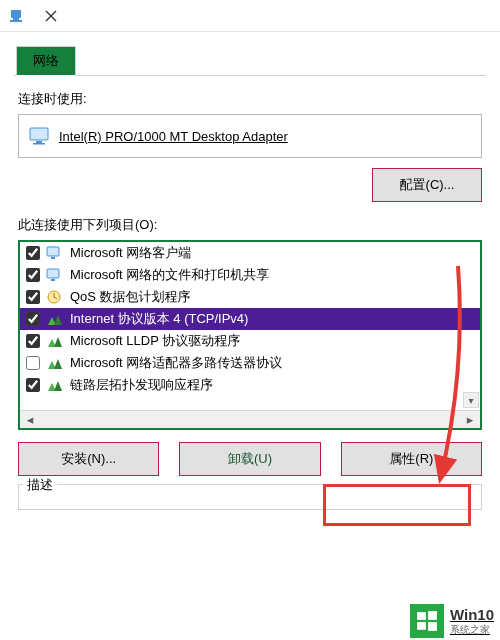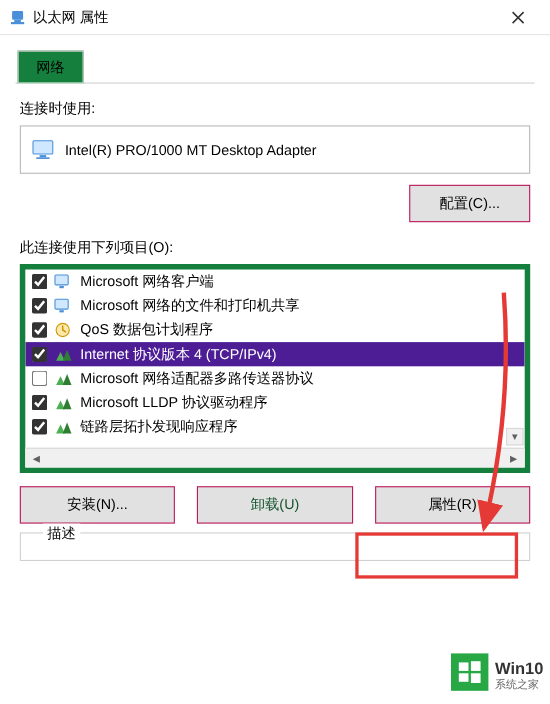--- a/index.html
+++ b/index.html
@@ -46,37 +46,37 @@
       left: 0; right: 0; bottom: 0;
       border-bottom: 1px solid #d0d0d0;
       z-index: 1;
     }
     .section-label { margin: 14px 4px 6px; font-size: 13px; }
     .adapter-box {
       border: 1px solid #b8b8b8;
       padding: 12px 10px;
       margin: 0 4px;
       background: #fff;
-      display: flex; align-items: center;
+      display: flex; align-items: center; text-decoration: underline;
     }
     .adapter-box .monitor-icon { width:20px; height:18px; margin-right:10px; color:#4a90d9; }
     .adapter-name { font-size: 13px; }
     .config-row { display:flex; justify-content:flex-end; margin: 10px 4px 0; }
     .win-btn {
       border: 1px solid #be185d;
       background: #e1e1e1;
       padding: 7px 20px;
       font-size: 13px;
       min-width: 110px;
       text-align: center;
       cursor: pointer;
     }
     .win-btn.disabled { color:#14532d; }
     .list-box {
-      border: 5px solid #15803d;
+      border: 2px solid #15803d;
       margin: 0 4px;
       height: 190px;
       background: #fff;
       display: flex;
       flex-direction: column;
     }
     .list-inner { flex:1; overflow: hidden; }
     .list-row {
       display: flex; align-items: center;
       padding: 2px 6px;
@@ -112,50 +112,49 @@
       position: absolute;
       pointer-events: none;
     }
     .desc-box {
       border: 1px solid #d0d0d0;
       margin: 8px 4px 0;
       padding: 16px 10px 8px;
       position: relative;
     }
     .desc-box .legend {
-      position:absolute; top:-9px; left:20px;
+      position:absolute; top:-9px; left:4px;
       background:#fff; padding:0 4px; font-size:13px;
     }
     .desc-text { font-size:13px; line-height:1.6; }
     .arrow-annotation {
       position:absolute;
       pointer-events:none;
     }
     .watermark {
-      position:absolute; right:6px; bottom:12px;
-      display:flex; align-items:flex-end; gap:6px;
+      position:absolute; right:6px; bottom:2px;
+      display:flex; align-items:center; gap:6px;text-decoration:underline;
     }
     .watermark .wm-logo { width:34px; height:34px; background:#28a745; display:flex; align-items:center; justify-content:center; }
     .watermark .wm-text { display:flex; flex-direction:column; line-height:1.1; }
     .watermark .wm-line1 { font-size:15px; font-weight:bold; color:#333; }
     .watermark .wm-line2 { font-size:10px; color:#666; }
     input[type=checkbox] { accent-color: #333; }
   </style>
 </head>
 <body>
 
 <div class="titlebar">
   <span class="app-icon">
     <svg viewBox="0 0 16 16" width="16" height="16">
         <rect x="3" y="2" width="10" height="8" rx="1" fill="#4a90d9"></rect>
         <rect x="5" y="10" width="6" height="2" fill="#4a90d9"></rect>
         <rect x="2" y="12" width="12" height="2" fill="#4a90d9"></rect>
       </svg>
   </span>
-  <span class="title">以太网 属性</span>
   <div class="close-btn">
     <svg viewBox="0 0 12 12" width="12" height="12">
         <path d="M1 1 L11 11 M11 1 L1 11" stroke="#333" stroke-width="1.4"></path>
       </svg>
   </div>
 </div>
 
 <div class="main-body">
 
   <div class="tab-strip-wrap">
@@ -218,38 +217,38 @@
           <input type="checkbox" class="cb" checked="" style="">
           <span class="item-icon">
             <svg width="18" height="16" viewBox="0 0 18 16">
               <path d="M2 14 L6 6 L10 14 Z" fill="#4caf50"></path>
               <path d="M8 14 L12 4 L16 14 Z" fill="#2e7d32"></path>
             </svg>
           </span>
           <span>Internet 协议版本 4 (TCP/IPv4)</span>
         </div>
         <div class="list-row">
-          <input type="checkbox" class="cb" style="">
+          <input type="checkbox" class="cb" checked="" style="">
           <span class="item-icon">
             <svg width="18" height="16" viewBox="0 0 18 16">
               <path d="M2 14 L6 6 L10 14 Z" fill="#4caf50"></path>
               <path d="M8 14 L12 4 L16 14 Z" fill="#2e7d32"></path>
             </svg>
           </span>
-          <span>Microsoft 网络适配器多路传送器协议</span>
-        </div>
-        <div class="list-row">
-          <input type="checkbox" class="cb" checked="" style="">
+          <span>Microsoft LLDP 协议驱动程序</span>
+        </div>
+        <div class="list-row">
+          <input type="checkbox" class="cb" style="">
           <span class="item-icon">
             <svg width="18" height="16" viewBox="0 0 18 16">
               <path d="M2 14 L6 6 L10 14 Z" fill="#4caf50"></path>
               <path d="M8 14 L12 4 L16 14 Z" fill="#2e7d32"></path>
             </svg>
           </span>
-          <span>Microsoft LLDP 协议驱动程序</span>
+          <span>Microsoft 网络适配器多路传送器协议</span>
         </div>
         <div class="list-row">
           <input type="checkbox" class="cb" checked="" style="">
           <span class="item-icon">
             <svg width="18" height="16" viewBox="0 0 18 16">
               <path d="M2 14 L6 6 L10 14 Z" fill="#4caf50"></path>
               <path d="M8 14 L12 4 L16 14 Z" fill="#2e7d32"></path>
             </svg>
           </span>
           <span>链路层拓扑发现响应程序</span>

